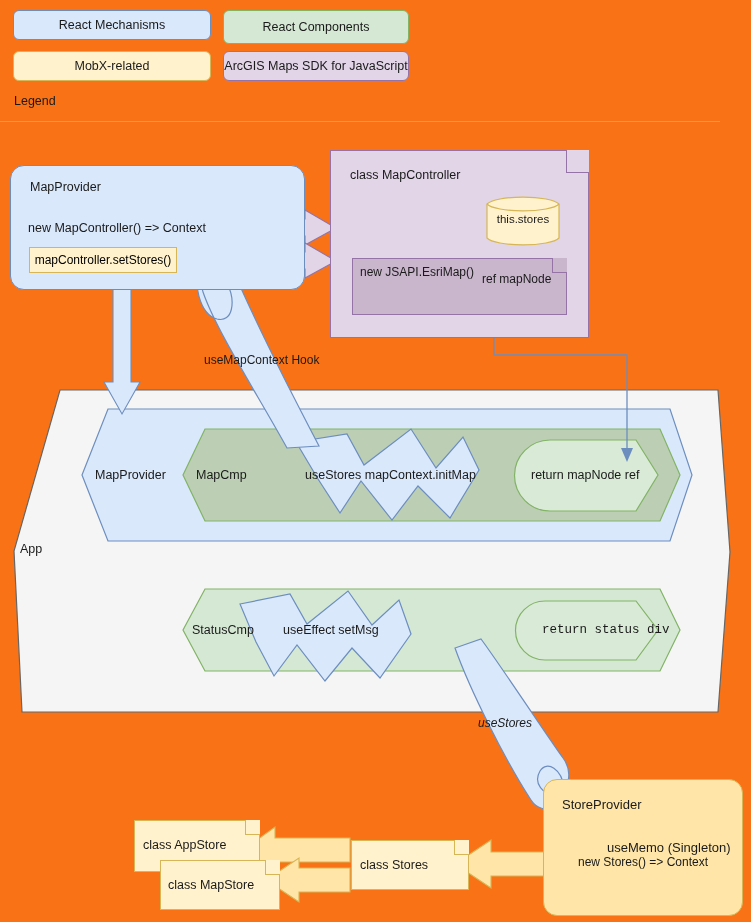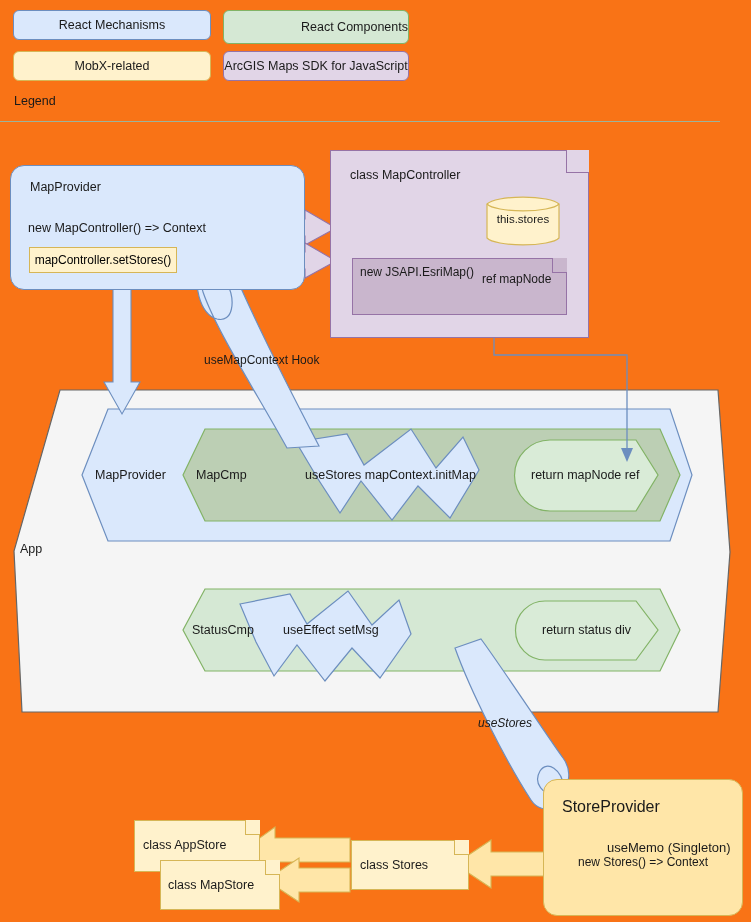--- a/index.html
+++ b/index.html
@@ -39,21 +39,21 @@
 </style>
 </head>
 <body>
 
 <div id="canvas">
 
   <div class="abs" id="legend-panel">
     <div class="abs legend-chip chip-blue ctr" style="left:13px;top:10px;width:198px;height:30px;">
       <span>React Mechanisms</span>
     </div>
-    <div class="abs legend-chip chip-green ctr" style="left:223px;top:10px;width:186px;height:34px;justify-content:flex-end;">
+    <div class="abs legend-chip chip-green ctr" style="left:223px;top:10px;width:186px;height:34px;">
       <span>React Components</span>
     </div>
     <div class="abs legend-chip chip-yellow ctr" style="left:13px;top:51px;width:198px;height:30px;">
       <span>MobX-related</span>
     </div>
     <div class="abs legend-chip chip-purple ctr" style="left:223px;top:51px;width:186px;height:30px;">
       <span>ArcGIS Maps SDK for JavaScript</span>
     </div>
     <div class="lbl" id="legend-title">Legend</div>
   </div>
@@ -146,25 +146,25 @@
 
   <div class="lbl" style="left:20px;top:542px;font-size:12.5px;">App</div>
 
   <div class="lbl" style="left:95px;top:468px;font-size:12.5px;">MapProvider</div>
   <div class="lbl" style="left:196px;top:468px;font-size:12.5px;">MapCmp</div>
   <div class="lbl" style="left:305px;top:468px;font-size:12.5px;">useStores mapContext.initMap</div>
   <div class="lbl" style="left:531px;top:468px;font-size:12.5px;">return mapNode ref</div>
 
   <div class="lbl" style="left:192px;top:623px;font-size:12.5px;">StatusCmp</div>
   <div class="lbl" style="left:283px;top:623px;font-size:12.5px;">useEffect setMsg</div>
-  <div class="lbl" style="left:542px;top:623px;font-size:12.5px;">return status div</div>
+  <div class="lbl" style="left:542px;top:623px;font-size:12.5px;font-family:Liberation Mono, monospace;">return status div</div>
 
 
   <div class="abs rbox yellow-rbox" style="left:543px;top:779px;width:200px;height:137px;"></div>
-  <div class="lbl" style="left:562px;top:798px;font-size:16px;">StoreProvider</div>
+  <div class="lbl" style="left:562px;top:798px;font-size:13px;">StoreProvider</div>
   <div class="lbl" style="left:607px;top:841px;font-size:13px;">useMemo (Singleton)</div>
   <div class="lbl" style="left:578px;top:856px;font-size:12px;">new Stores() =&gt; Context</div>
 
   <div class="abs note" style="left:351px;top:840px;width:118px;height:50px;">
     <div class="note-fold"></div>
   </div>
   <div class="lbl" style="left:360px;top:858px;font-size:12.5px;">class Stores</div>
 
   <div class="abs note" style="left:134px;top:820px;width:126px;height:52px;">
     <div class="note-fold"></div>

